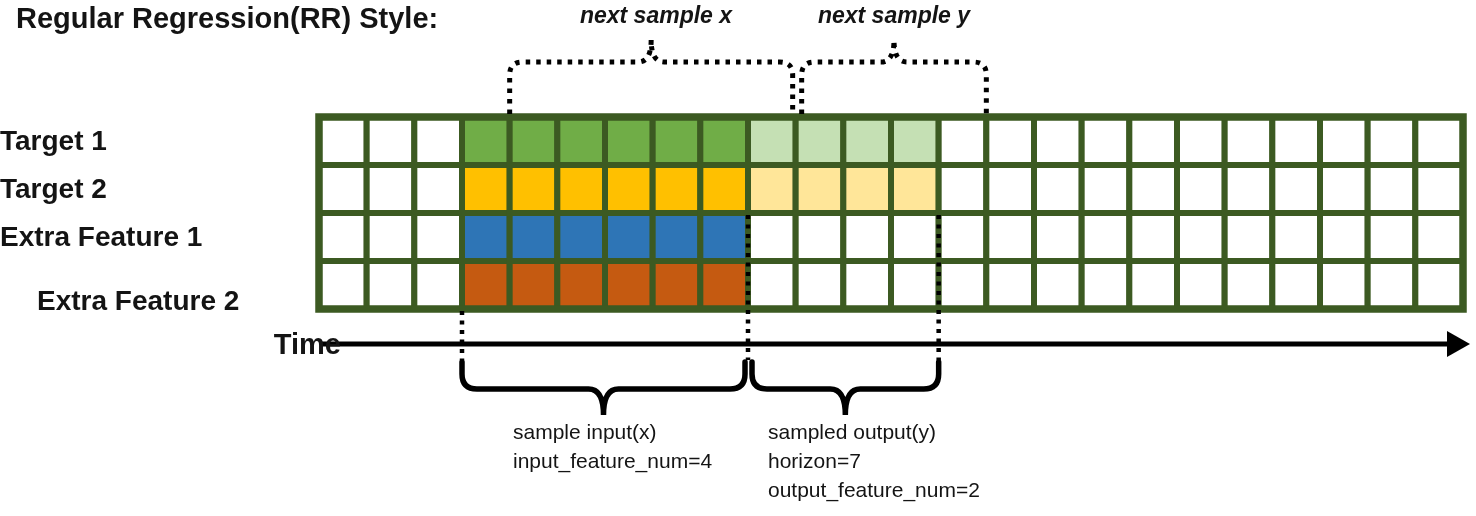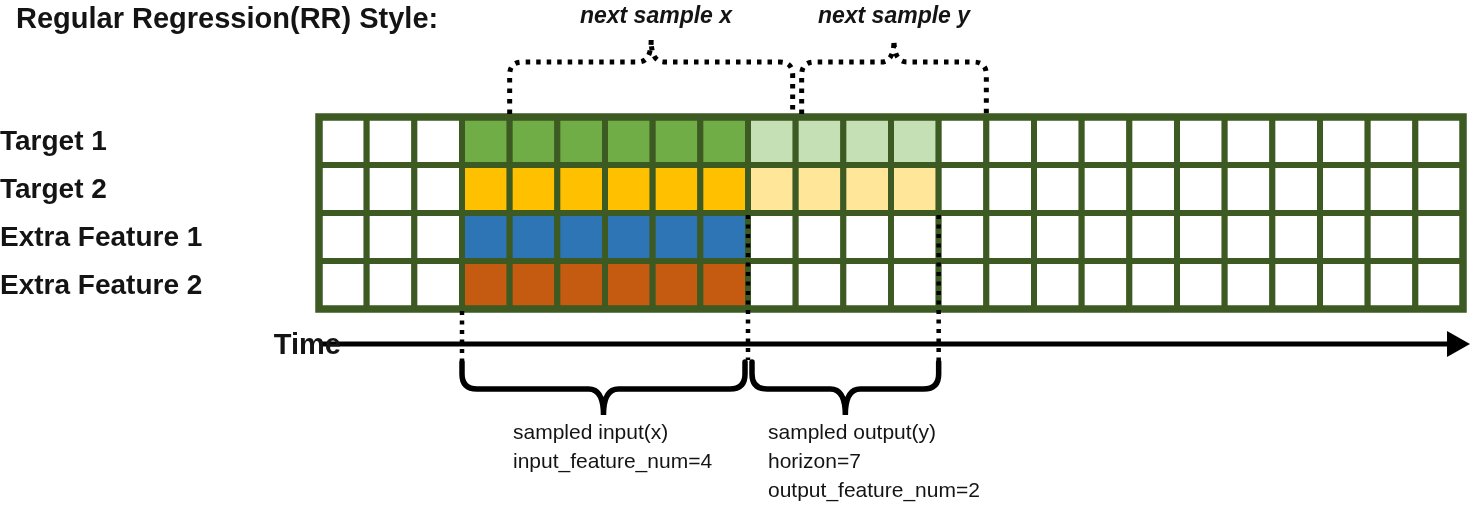--- a/index.html
+++ b/index.html
@@ -10,21 +10,21 @@
     font-family:"Liberation Sans", sans-serif;
     overflow:hidden;
   }
   #diagram-svg{position:absolute;left:0;top:0;width:1476px;height:516px;}
   .txt{position:absolute;color:#141414;white-space:nowrap;}
   #title{left:16px;top:2px;font-size:29px;font-weight:bold;letter-spacing:0px;}
   .row-label{left:0;width:310px;text-align:left;font-size:28px;font-weight:bold;line-height:34px;}
   #row-label-0{top:124px;}
   #row-label-1{top:172px;}
   #row-label-2{top:220px;}
-  #row-label-3{top:268px;}
+  #row-label-3{top:284px;padding-left:37px;}
   .top-label{font-size:23px;font-style:italic;font-weight:600;transform:translateX(-50%);top:2px;}
   #top-label-x{left:656px;}
   #top-label-y{left:894px;}
   #time-label{left:0;width:305px;text-align:right;top:328px;font-size:29px;font-weight:bold;padding-left:36px;}
   .caption{font-size:21px;line-height:29px;font-weight:normal;}
   .caption div{white-space:nowrap;}
   #caption-input{left:513px;top:417px;}
   #caption-output{left:768px;top:417px;}
 </style>
 </head>
@@ -157,21 +157,21 @@
   <div class="txt top-label" id="top-label-y">next sample y</div>
 
   <div class="txt row-label" id="row-label-0">Target 1</div>
   <div class="txt row-label" id="row-label-1">Target 2</div>
   <div class="txt row-label" id="row-label-2">Extra Feature 1</div>
   <div class="txt row-label" id="row-label-3">Extra Feature 2</div>
 
   <div class="txt" id="time-label">Time</div>
 
   <div class="txt caption" id="caption-input">
-    <div>sampled input(x)</div>
+    <div>sample input(x)</div>
     <div>input_feature_num=4</div>
   </div>
   <div class="txt caption" id="caption-output">
     <div>sampled output(y)</div>
     <div>horizon=7</div>
     <div>output_feature_num=2</div>
   </div>
 
 </div>
 

